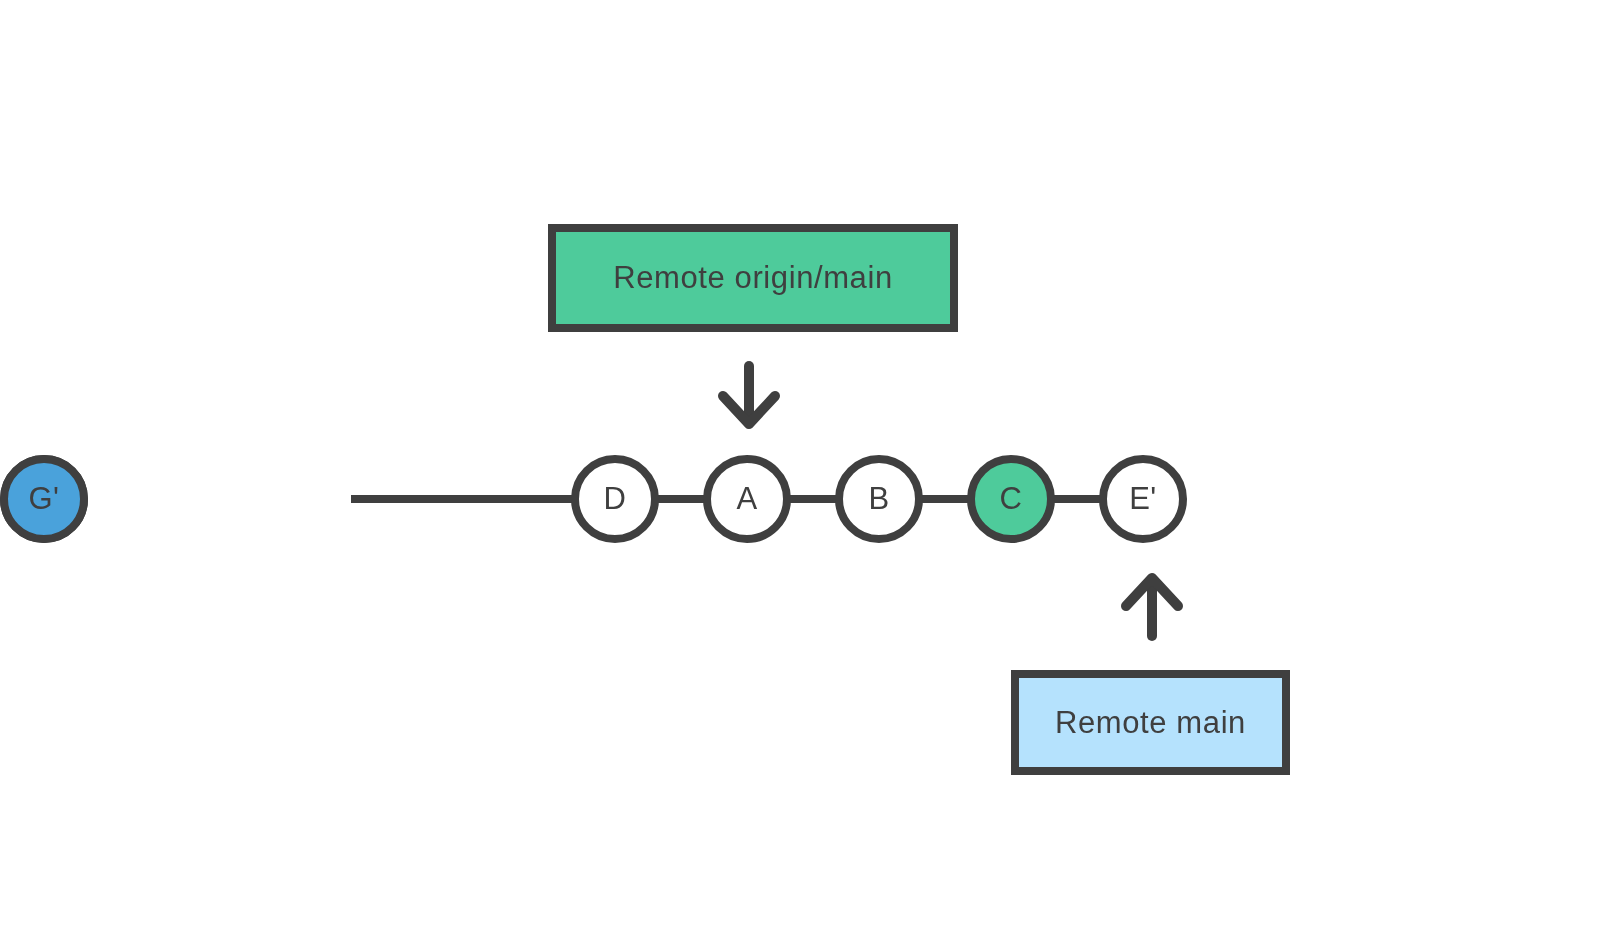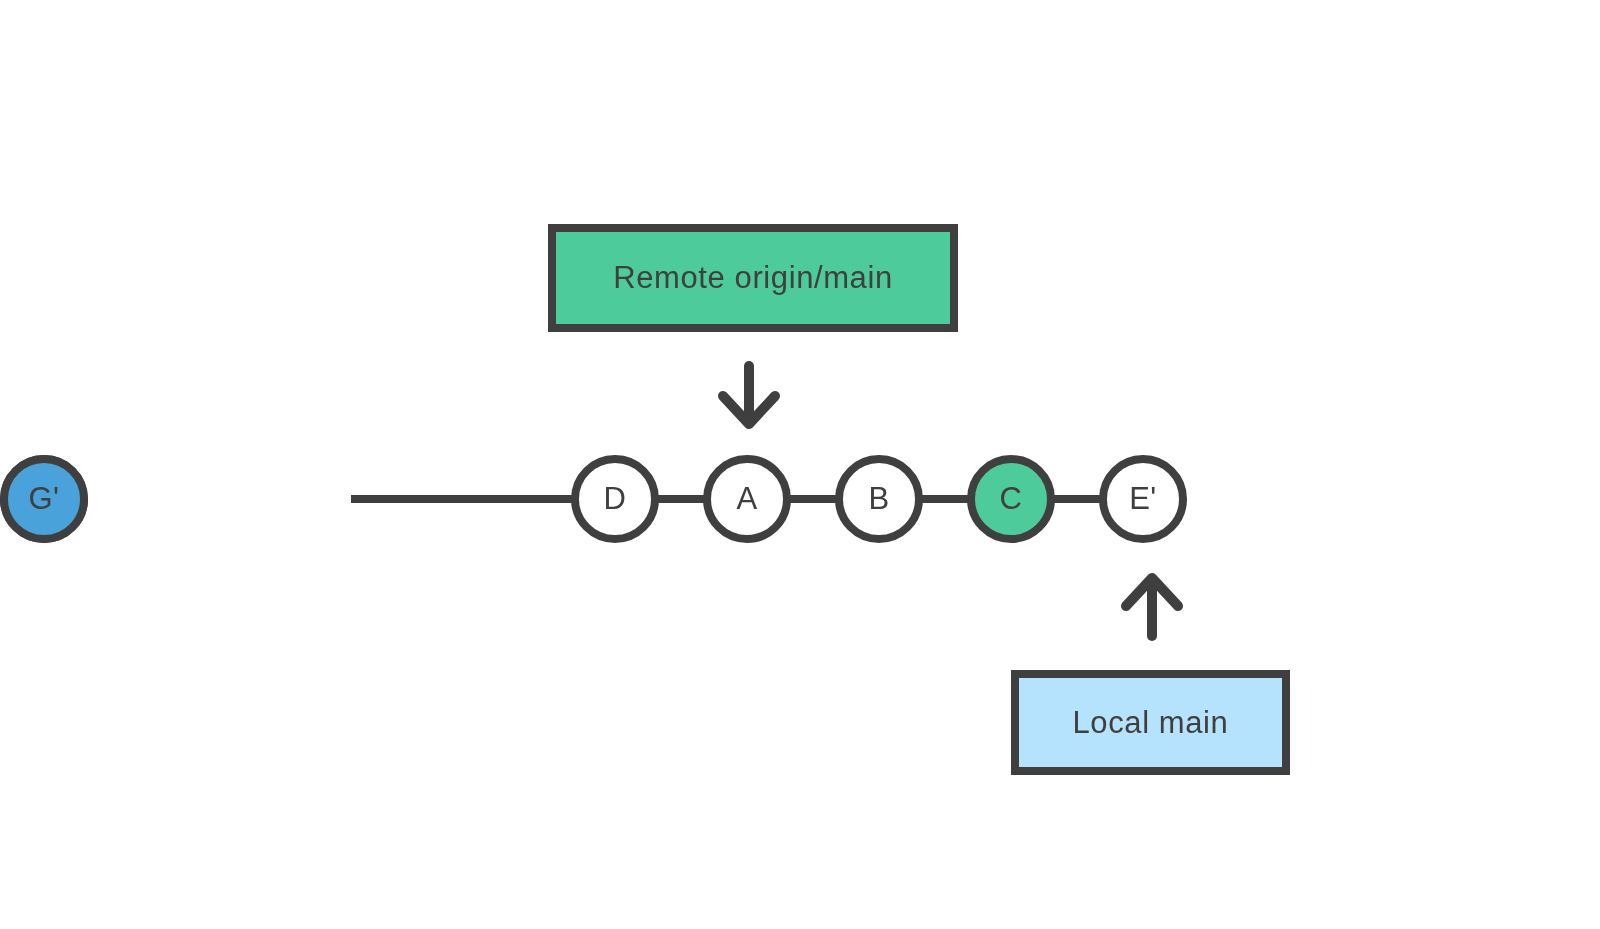--- a/index.html
+++ b/index.html
@@ -130,16 +130,16 @@
   <div class="node node--local">
     <span>G'</span>
   </div>
 
   <svg class="arrow arrow--up" viewBox="0 0 62 72" aria-hidden="true">
     <line x1="31" y1="66" x2="31" y2="10"></line>
     <polyline points="5,36 31,8 57,36"></polyline>
   </svg>
 
   <div class="label-box label-box--local">
-    <span>Local main</span>
+    <span>Remote main</span>
   </div>
 
 </div>
 
 </body></html>

